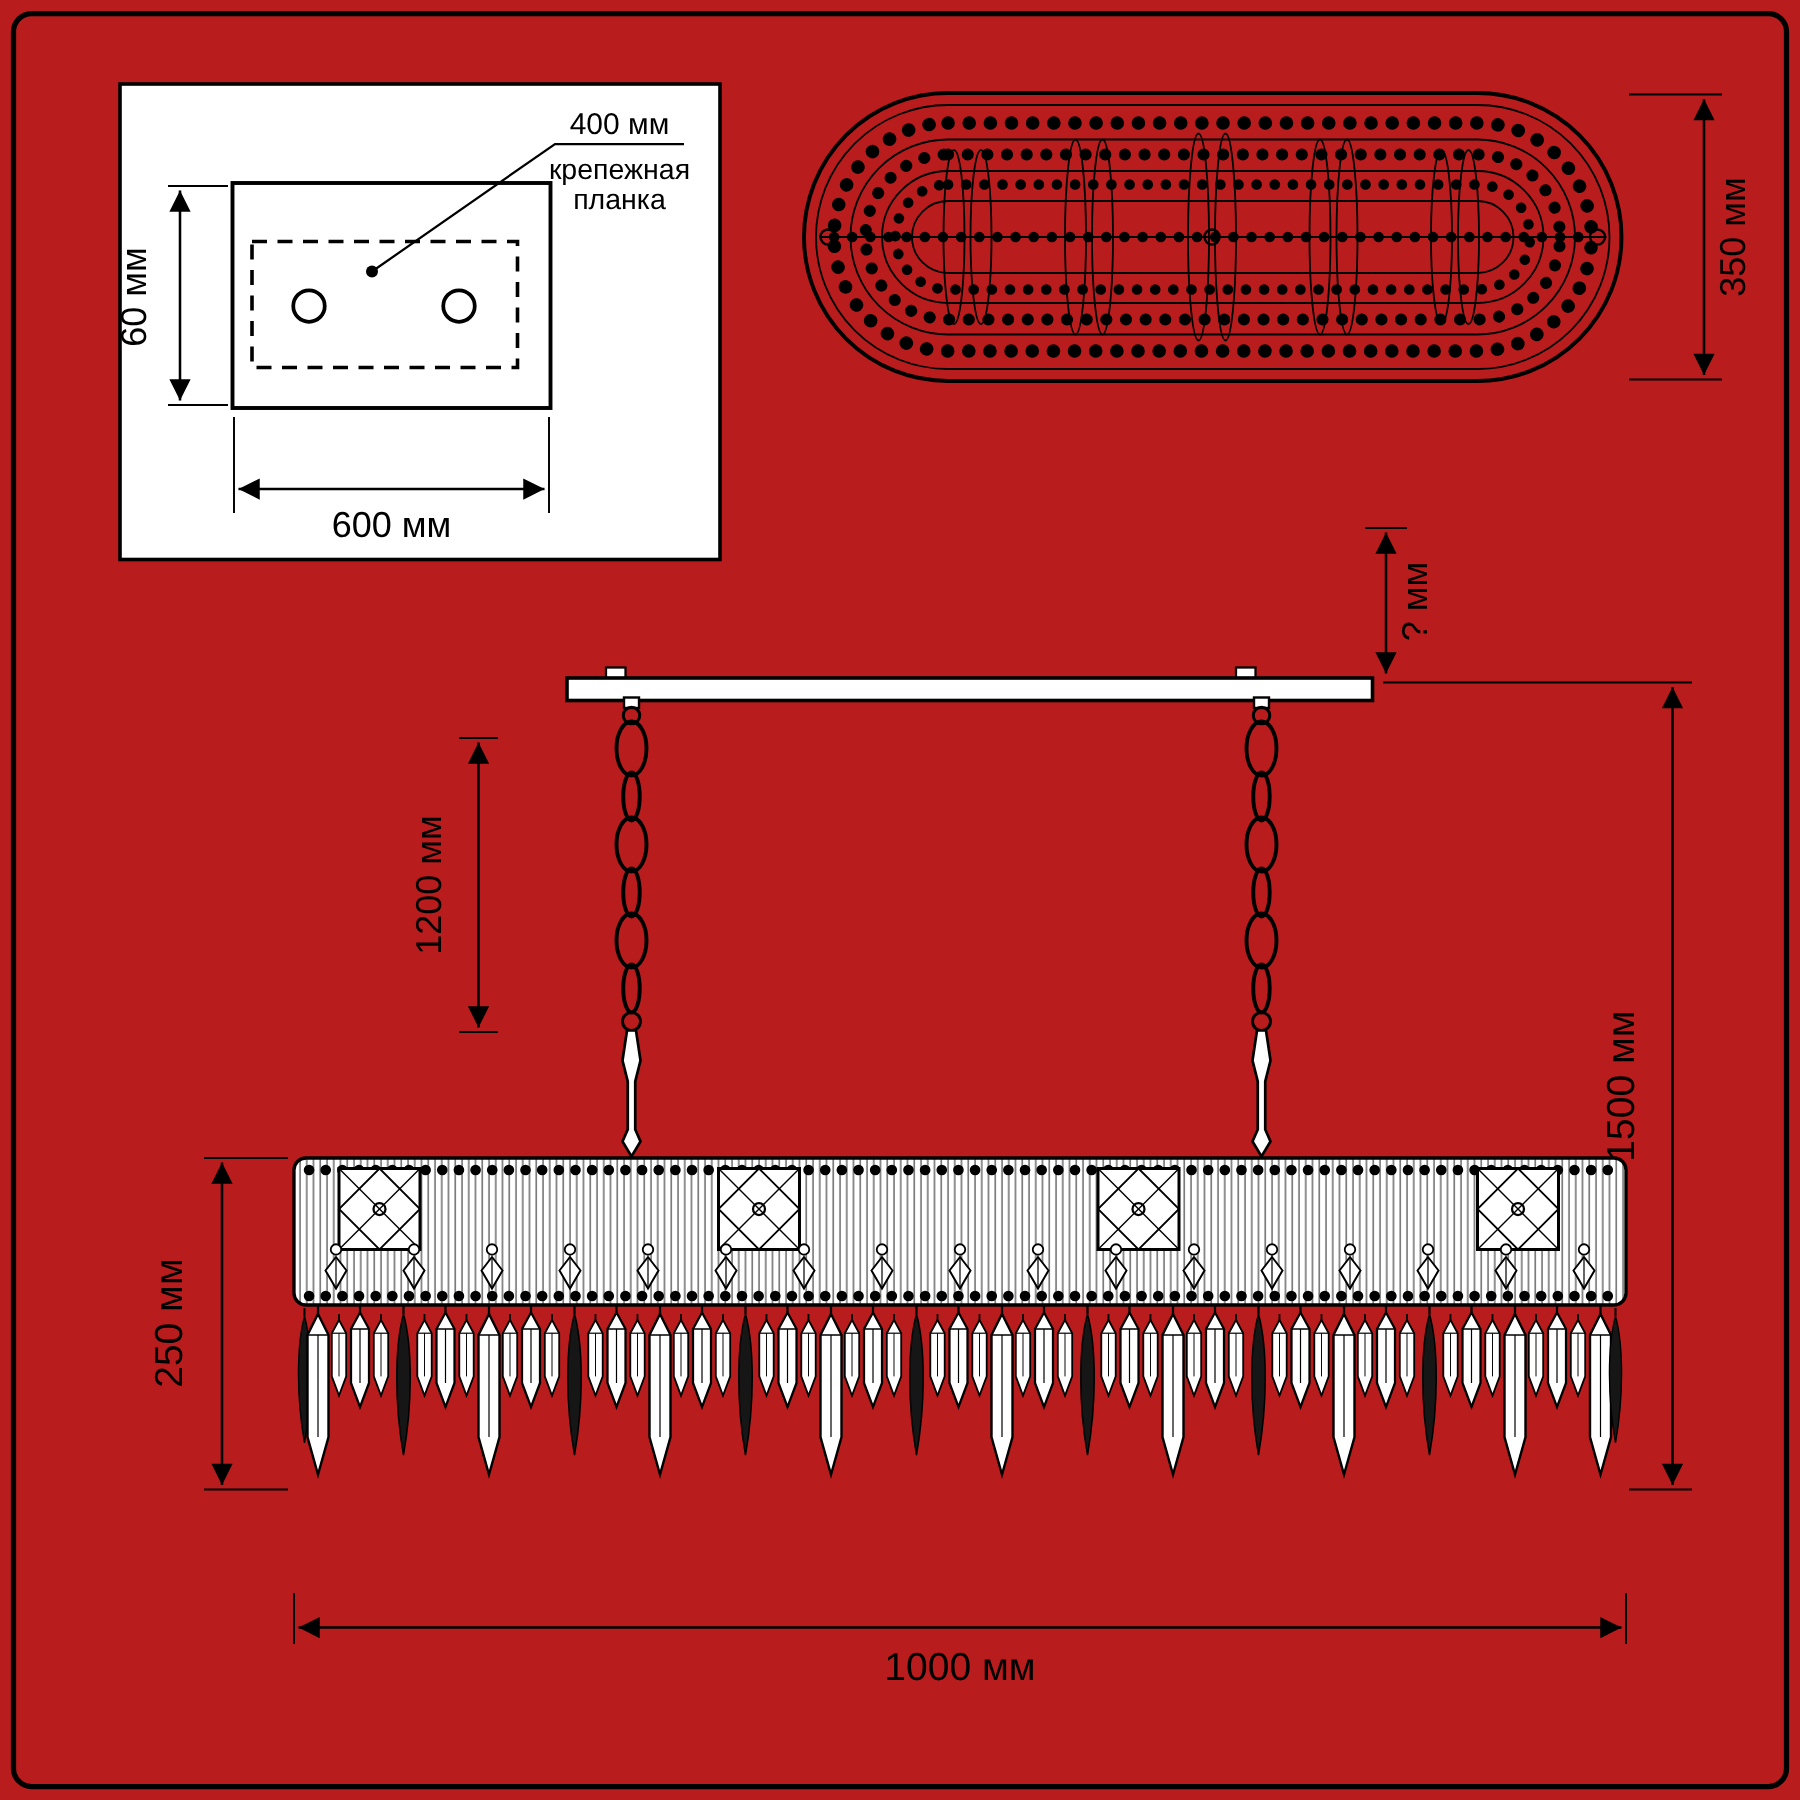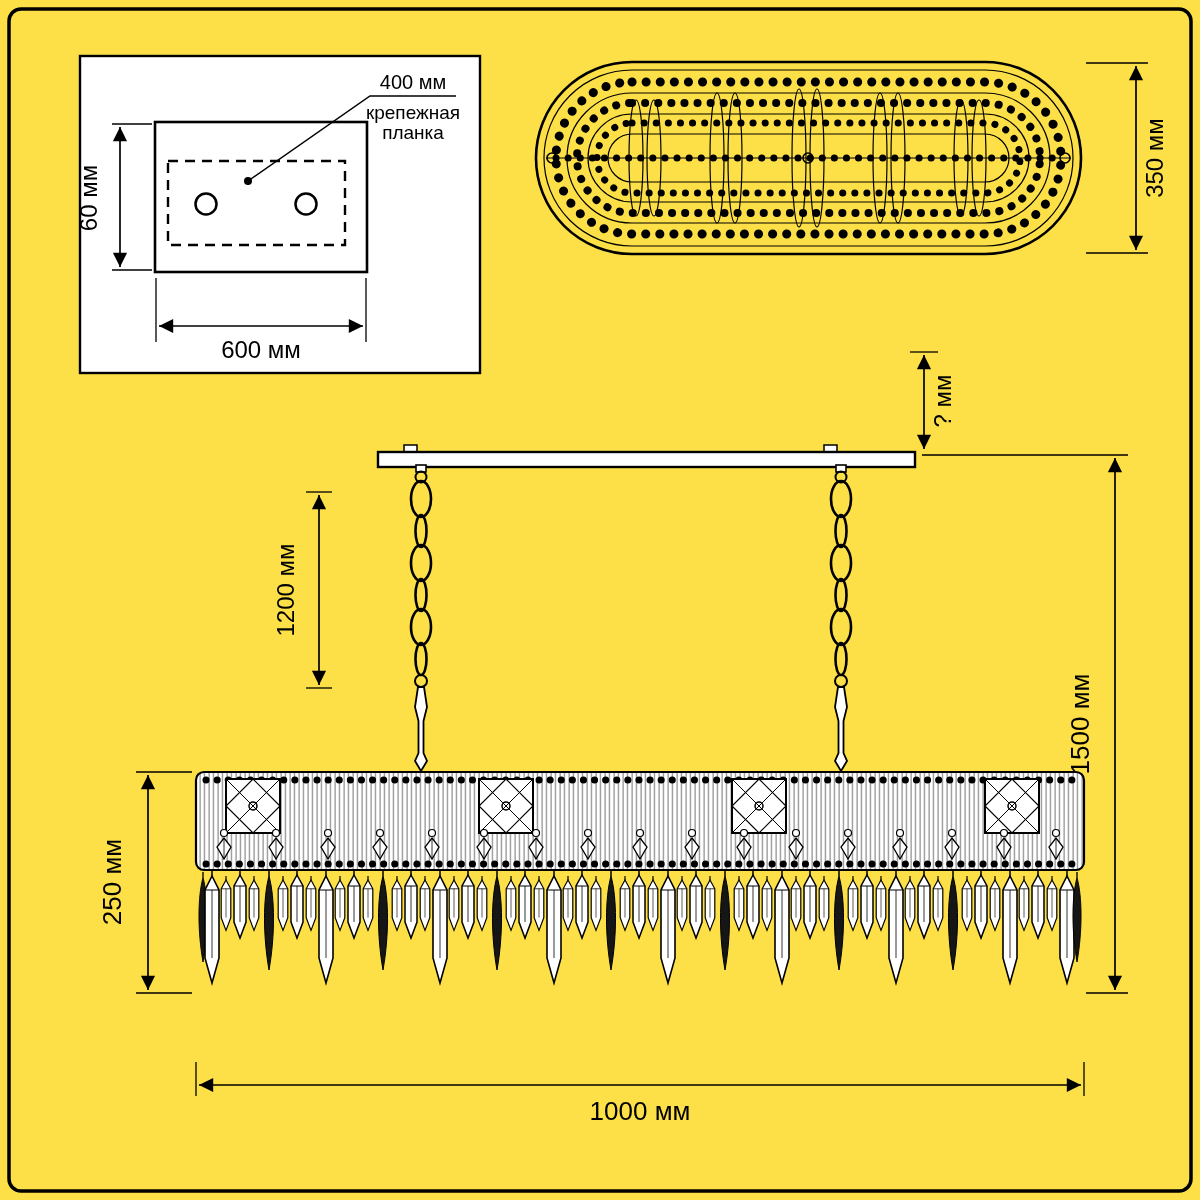--- a/index.html
+++ b/index.html
@@ -1,16 +1,16 @@
 <!DOCTYPE html>
 <html><head>
 <meta charset="utf-8">
 <style>
   html,body{margin:0;padding:0;background:#fff;}
-  .canvas{width:1200px;height:1200px;position:relative;background:#fde047;}
+  .canvas{width:1200px;height:1200px;position:relative;background:#b91c1c;}
   svg{display:block;}
   symbol{overflow:visible;}
   .ln{stroke:#000;fill:none;}
   .dimline{stroke:#000;stroke-width:1.7;fill:none;}
   .ext{stroke:#000;stroke-width:1.3;}
   .lbl{font-family:"Liberation Sans",sans-serif;font-size:24px;fill:#000;text-anchor:middle;}
   .lbl-big{font-family:"Liberation Sans",sans-serif;font-size:26px;fill:#000;text-anchor:middle;}
   .lbl-sm{font-family:"Liberation Sans",sans-serif;font-size:20px;fill:#000;text-anchor:middle;}
   .lbl-xs{font-family:"Liberation Sans",sans-serif;font-size:19px;fill:#000;text-anchor:middle;}
 </style>

